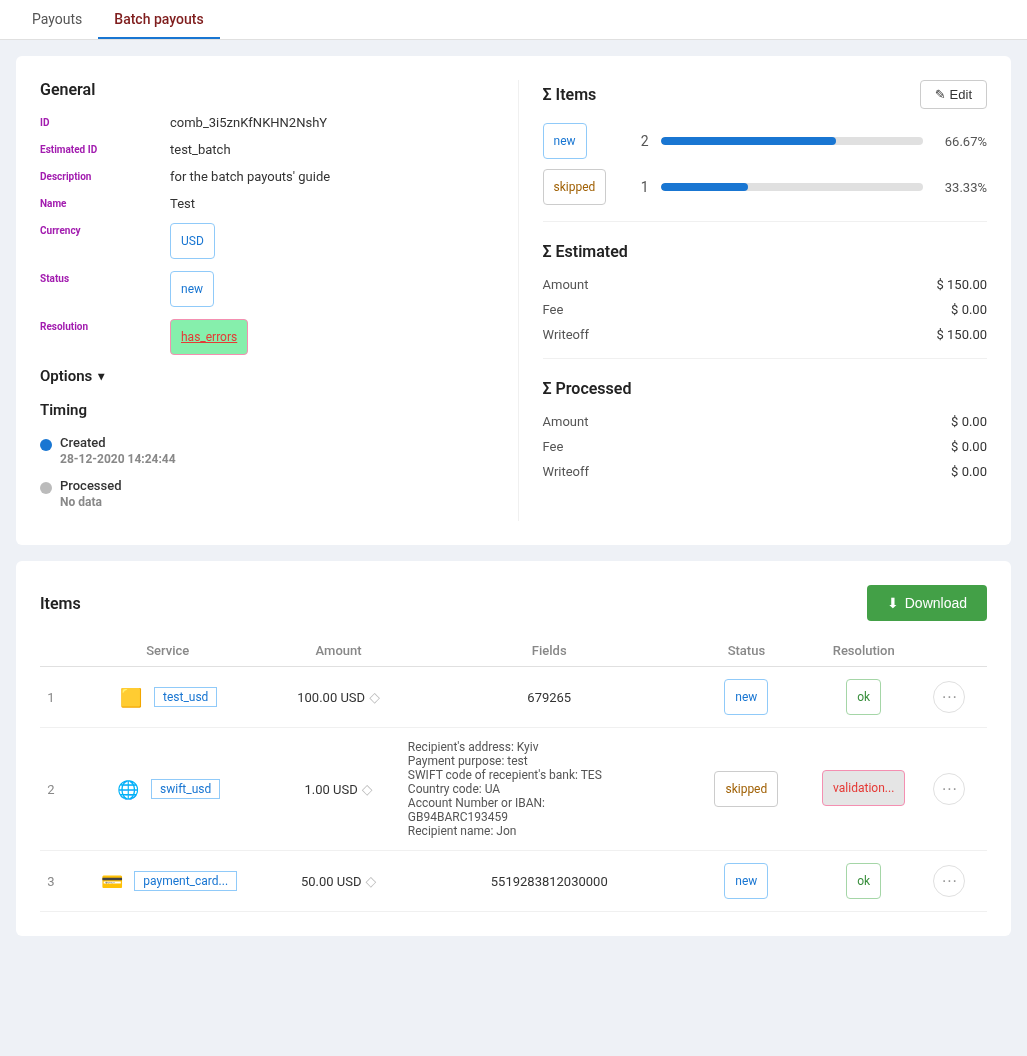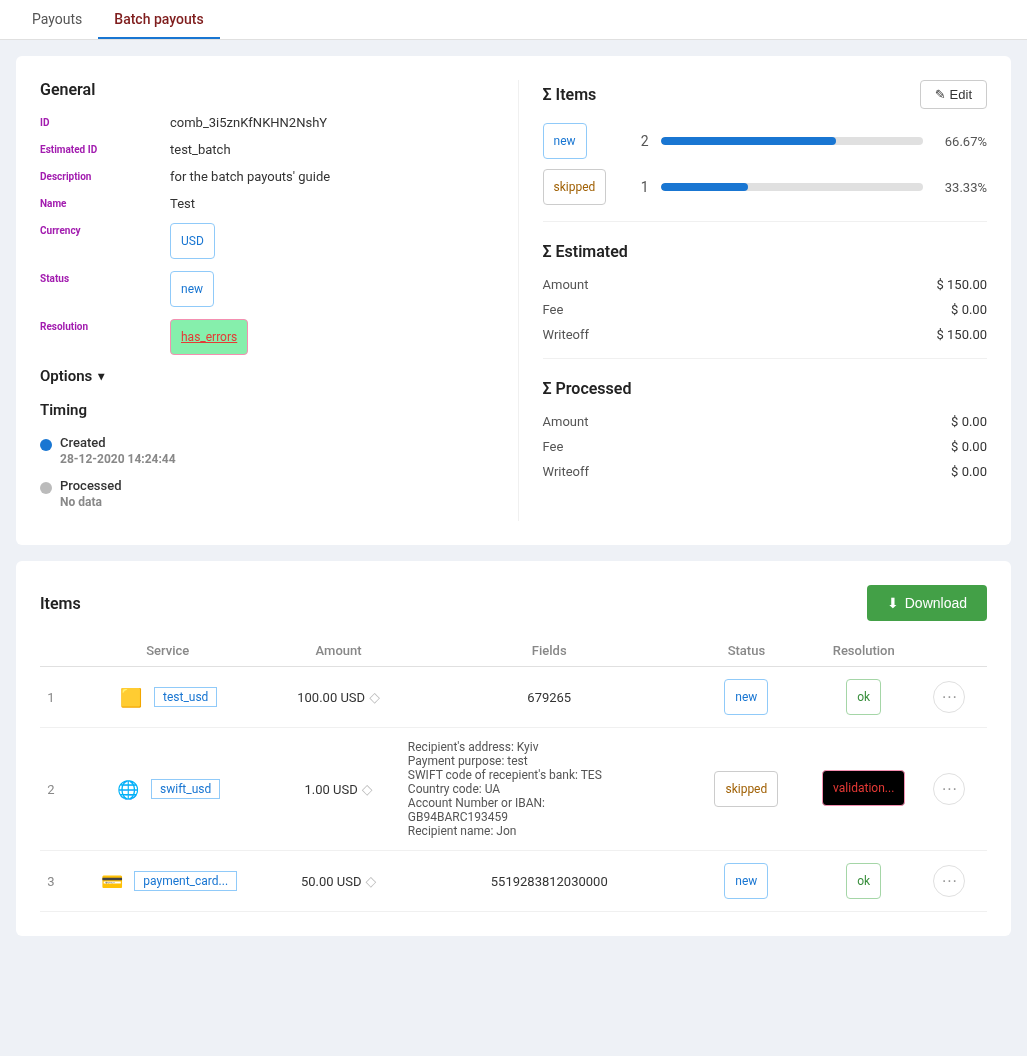--- a/index.html
+++ b/index.html
@@ -20,21 +20,21 @@
     .field-row { display: flex; align-items: flex-start; margin-bottom: 12px; }
     .field-label { width: 130px; color: #a21caf; font-size: 10px; flex-shrink: 0; padding-top: 2px; font-weight: bold; }
     .field-value { color: #333; font-size: 13px; }
 
     .badge { display: inline-block; padding: 10px 10px; border-radius: 4px; font-size: 12px; border: 1px solid; }
     .badge-usd { border-color: #90caf9; color: #1976d2; background: #fff; }
     .badge-new { border-color: #90caf9; color: #1976d2; background: #fff; }
     .badge-has-errors { border-color: #f48fb1; color: #e53935; background: #86efac; text-decoration: underline; }
     .badge-skipped { border-color: #ccc; color: #a16207; background: #fff; }
     .badge-ok { border-color: #a5d6a7; color: #388e3c; background: #fff; }
-    .badge-validation { border-color: #f48fb1; color: #e53935; background: #000000; max-width: 100px; overflow: hidden; text-overflow: ellipsis; white-space: nowrap; }
+    .badge-validation { border-color: #f48fb1; color: #e53935; background: #e5e5e5; max-width: 100px; overflow: hidden; text-overflow: ellipsis; white-space: nowrap; }
 
     .options-row { display: flex; align-items: center; cursor: pointer; font-size: 15px; font-weight: 600; color: #222; margin-bottom: 16px; }
     .options-row .chevron { margin-left: 6px; font-size: 12px; }
 
     .timing-title { font-size: 15px; font-weight: 600; color: #222; margin-bottom: 16px; }
     .timing-item { display: flex; align-items: flex-start; margin-bottom: 12px; position: relative; padding-left: 20px; }
     .timing-dot { width: 12px; height: 12px; border-radius: 50%; position: absolute; left: 0; top: 4px; }
     .timing-dot-blue { background: #1976d2; }
     .timing-dot-gray { background: #bbb; }
     .timing-text { font-size: 13px; }

